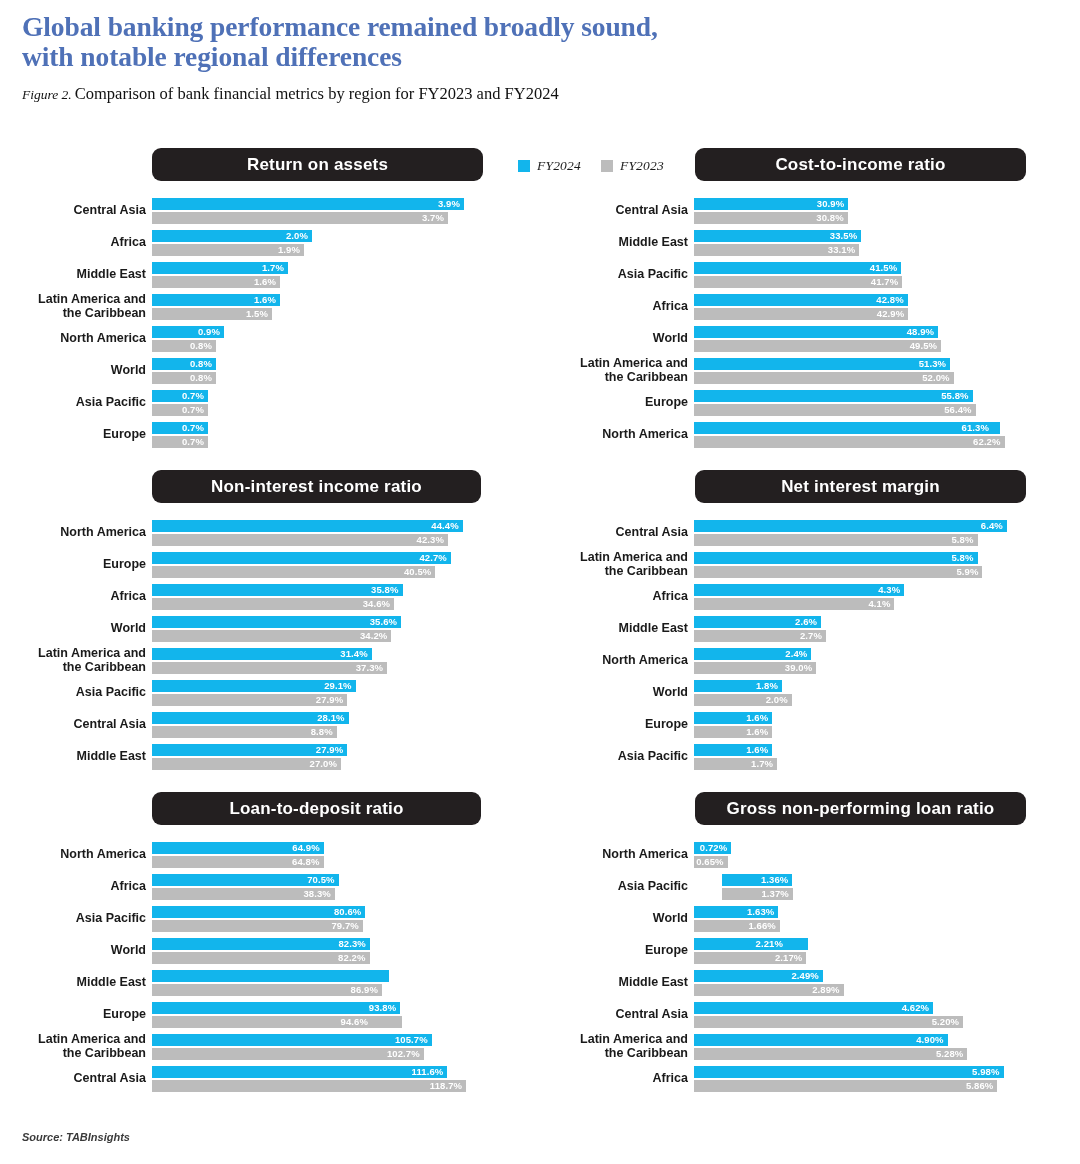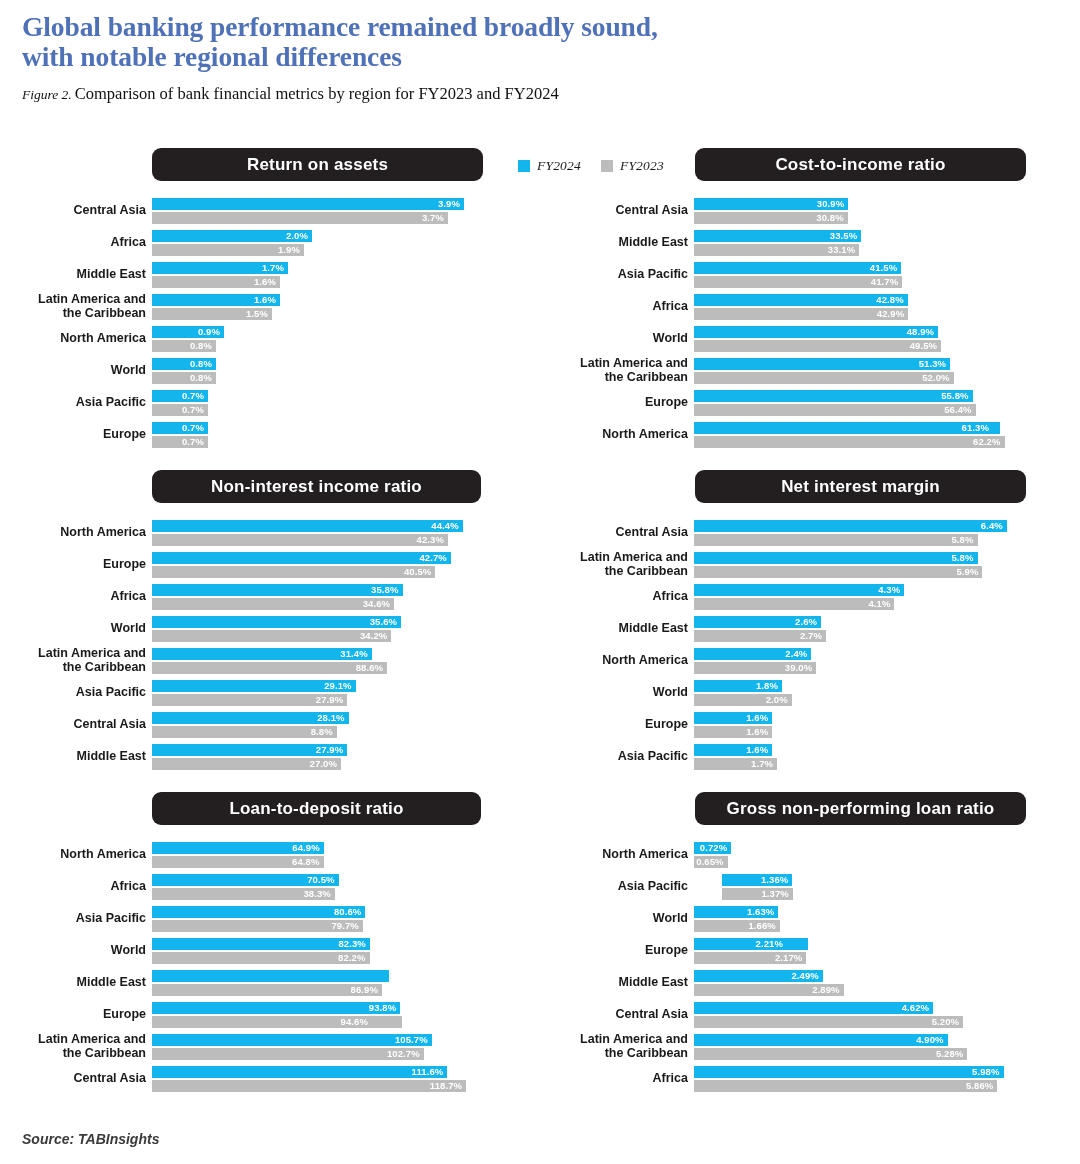--- a/index.html
+++ b/index.html
@@ -114,21 +114,21 @@
     text-align: right;
   }
 
   
   #source {
     position: absolute;
     left: 22px; top: 1131px;
     font-family: "Liberation Sans", sans-serif;
     font-style: italic;
     font-weight: bold;
-    font-size: 14px;
+    font-size: 11px;
     color: #3a3a3a;
     text-align: center;
   }
 </style>
 </head>
 <body>
 
 <div id="page">
 
   <div id="header">
@@ -429,21 +429,21 @@
           <div class="row" style="left: 0px; top: 178px; width: 538px;">
             <div class="row-label" style="width: 146px; left: 0px; right: auto; top: -1px;">Latin America and
 the Caribbean</div>
             <div class="bars" style="left: 152px; width: 352px; top: 0px;">
               <div class="bar-wrap">
                 <div class="bar cur" style="width: 219.738px;"></div>
                 <div class="bar-value" style="left: 0px; width: 219.738px;">31.4%</div>
               </div>
               <div class="bar-wrap">
                 <div class="bar prev" style="width: 235.133px;"></div>
-                <div class="bar-value" style="left: 0px; width: 235.133px;">88.6%</div>
+                <div class="bar-value" style="left: 0px; width: 235.133px;">37.3%</div>
               </div>
             </div>
           </div>
           <div class="row" style="left: 0px; top: 210px; width: 538px;">
             <div class="row-label" style="width: 146px; left: 0px; right: auto; top: 6px;">Asia Pacific</div>
             <div class="bars" style="left: 152px; width: 352px; top: 0px;">
               <div class="bar-wrap">
                 <div class="bar cur" style="width: 203.642px;"></div>
                 <div class="bar-value" style="left: 0px; width: 203.642px;">29.1%</div>
               </div>

